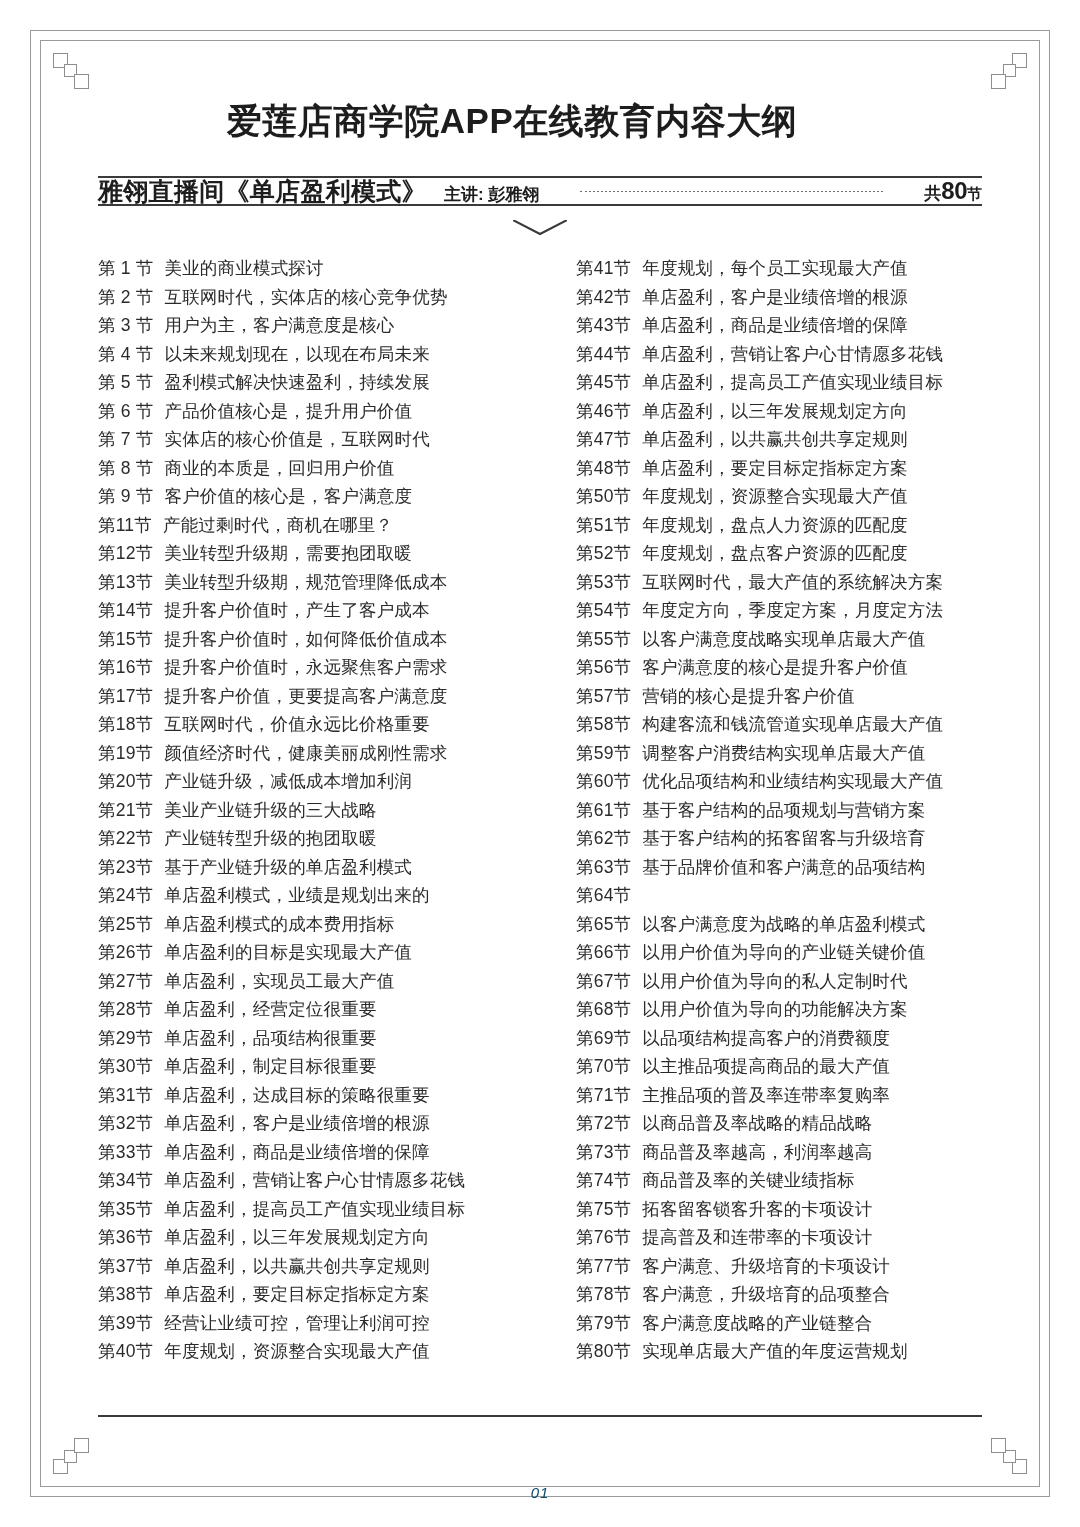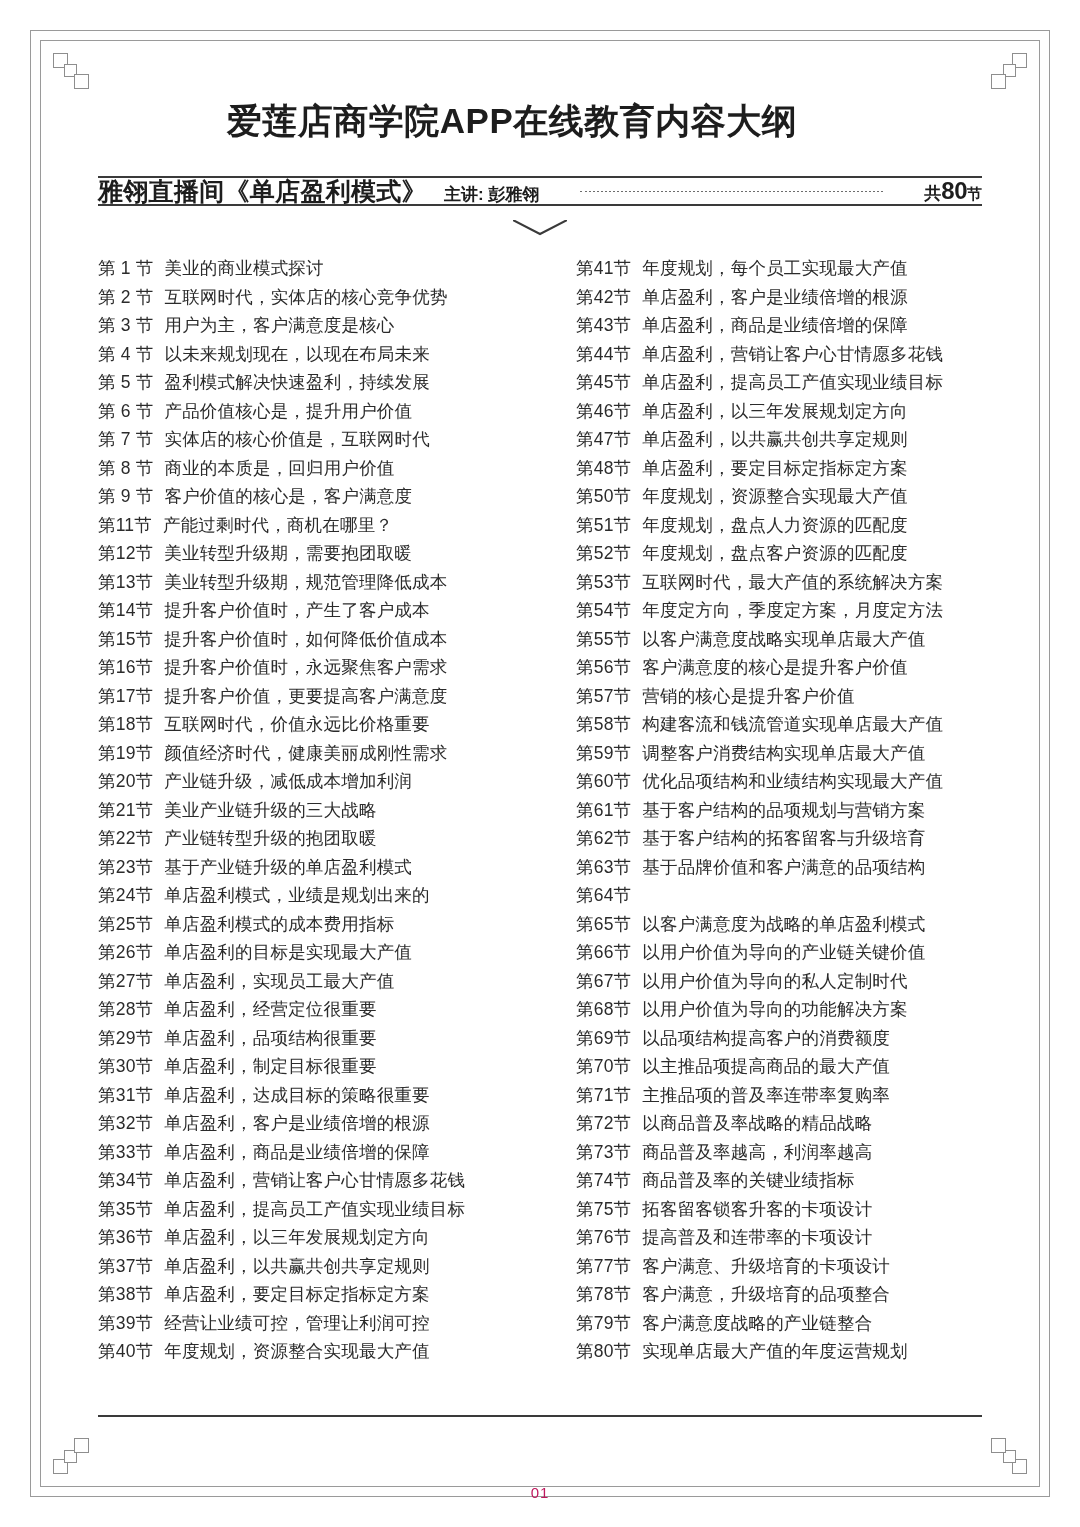--- a/index.html
+++ b/index.html
@@ -198,22 +198,23 @@
     border-top: 2px solid #3a3a3a;
   }
 
   .page-number {
     position: absolute;
     left: 0;
     top: 1484px;
     width: 1080px;
     text-align: center;
     font-size: 15px;
-    color: #be185d;
+    color: #0c4a6e;
     letter-spacing: 1px;
+    font-style: italic;
   }
 </style>
 </head>
 <body>
 
 <div class="frame-outer"></div>
 <div class="frame-inner"></div>
 
 <div class="corner tl">
   <span class="sq s1"></span>

